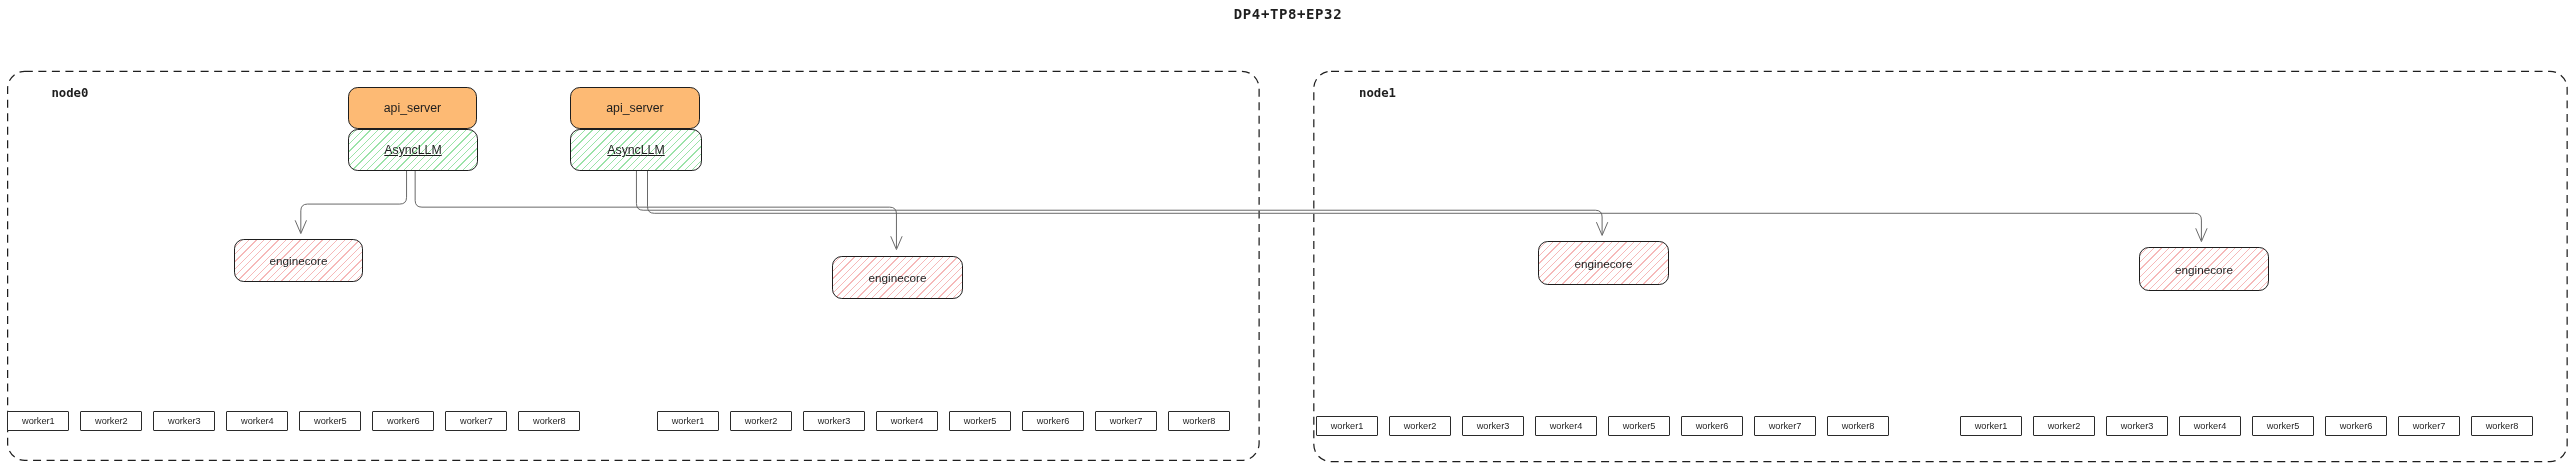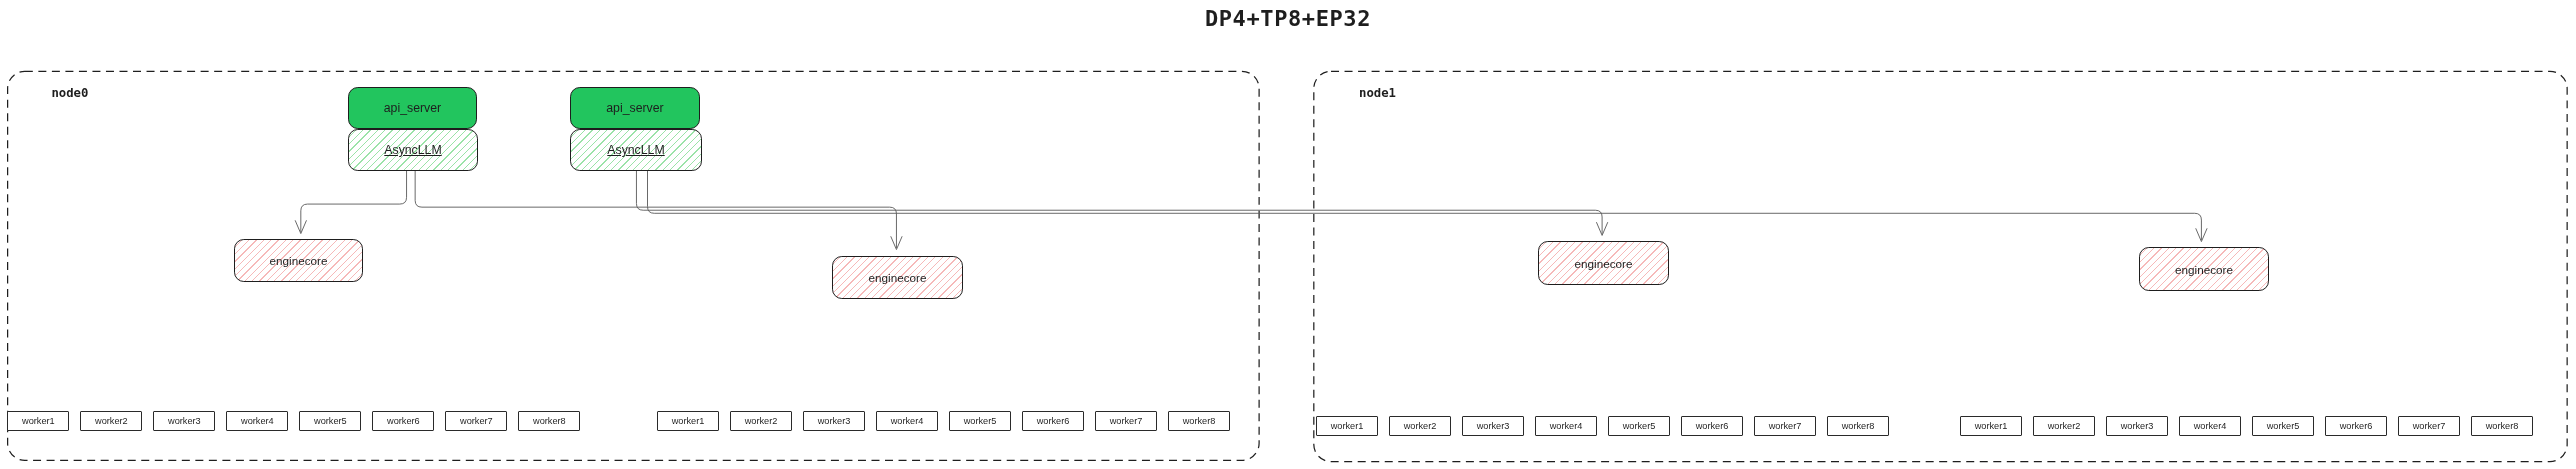--- a/index.html
+++ b/index.html
@@ -8,31 +8,31 @@
     --green-hatch:#9be3a8;
     --pink-hatch:#f6b9b9;
   }
   html,body{margin:0;padding:0;background:#ffffff;}
   .stage{
     position:relative;width:2576px;height:469px;background:#ffffff;overflow:hidden;
     font-family:"Liberation Sans", sans-serif;color:var(--ink);
   }
   .diagram-title{
     position:absolute;left:0;top:6.2px;width:2576px;text-align:center;
-    font-family:"DejaVu Sans Mono", monospace;font-size:22px;font-weight:bold;
+    font-family:"DejaVu Sans Mono", monospace;font-size:14px;font-weight:bold;
     letter-spacing:0.6px;color:var(--ink);
   }
   .overlay{position:absolute;left:0;top:0;width:2576px;height:469px;}
   .node-label{
     position:absolute;font-family:"DejaVu Sans Mono", monospace;
     font-size:12.3px;font-weight:bold;color:var(--ink);margin-left:28px;
   }
   .box{
     position:absolute;display:flex;align-items:center;justify-content:center;
-    background:#22c55e;border:1.5px solid var(--ink);border-radius:9.8px;
+    background:#fdba74;border:1.5px solid var(--ink);border-radius:9.8px;
     font-size:12.3px;color:var(--ink);box-sizing:border-box;
   }
   .hatch-green{
     background-color:#ffffff;
     background-image:repeating-linear-gradient(135deg,
       transparent 0px, transparent 4.3px,
       var(--green-hatch) 4.3px, var(--green-hatch) 5.2px);
     text-decoration:underline;
   }
   .hatch-pink{

